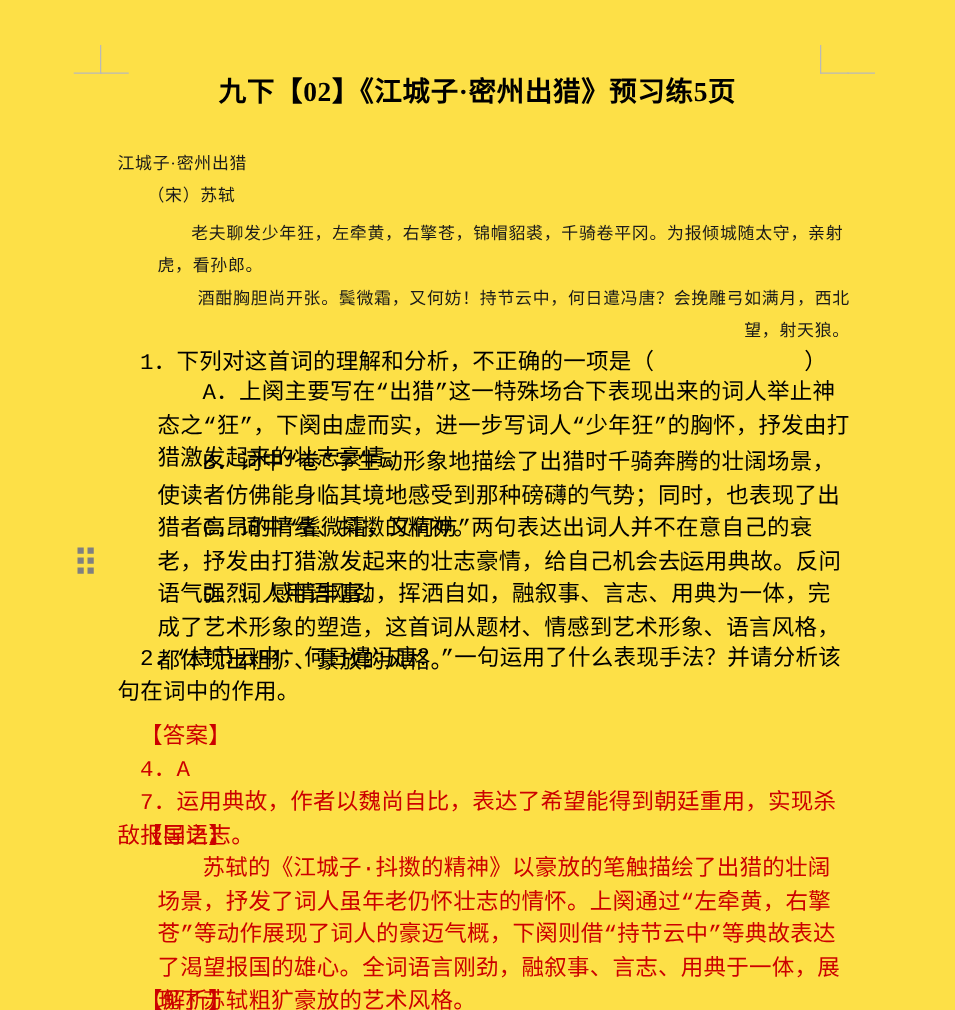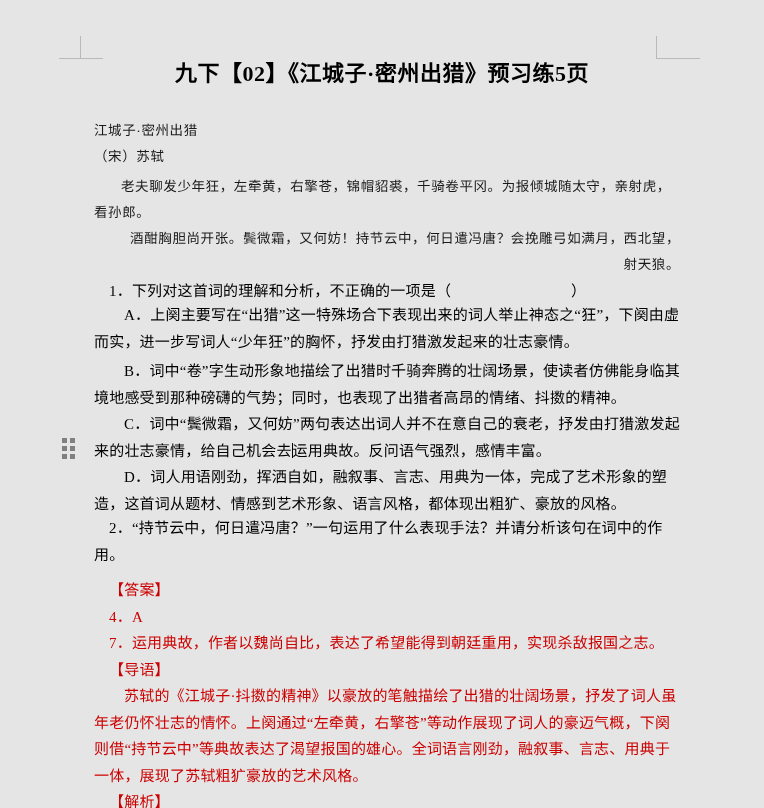--- a/index.html
+++ b/index.html
@@ -15,21 +15,21 @@
     overflow: hidden;
     font-family: "Liberation Serif", "DejaVu Serif", serif;
     color: #000000;
     -webkit-font-smoothing: none;
   }
 
   
   #page {
     position: absolute;
     inset: 0;
-    background: #e5e5e5;
+    background: #fde047;
   }
 
   
   .crop-mark {
     position: absolute;
     width: 22px;
     height: 22px;
     pointer-events: none;
   }
   .crop-mark.tl {
@@ -116,28 +116,28 @@
   
   .kai {
     font-family: "Liberation Serif", "DejaVu Serif", serif;
     font-size: 13.5px;
     line-height: 26px;
     color: #1a1a1a;
     letter-spacing: 0.6px;
   }
 
   .song {
-    font-family: Liberation Serif, serif;
-    font-size: 15px;
+    font-family: Liberation Mono, monospace;
+    font-size: 18px;
     line-height: 26.5px;
     color: #000000;
     letter-spacing: 0.2px;
   }
 
-  .indent2 { text-indent: 2em; }
+  .indent2 { text-indent: 2em; margin-left: 32px; }
   .indent1 { text-indent: 1em; }
 
   .red { color: #cc0000; }
 
   .blank-gap {
     display: inline-block;
     width: 120px;
   }
 
   
@@ -170,21 +170,21 @@
   </div>
 
   <div id="doc">
 
     <h1 class="doc-title">九下【02】《江城子·密州出猎》预习练5页</h1>
 
     <div class="block" style="top:118px;">
       <p class="kai">江城子·密州出猎</p>
     </div>
 
-    <div class="block" style="top:144px;">
+    <div class="block" style="top:144px;margin-left:24px;">
       <p class="kai">（宋）苏轼</p>
     </div>
 
     <div class="block" style="top:174px;">
       <p class="kai indent2">老夫聊发少年狂，左牵黄，右擎苍，锦帽貂裘，千骑卷平冈。为报倾城随太守，亲射虎，看孙郎。</p>
     </div>
 
     <div class="block" style="top:226px;text-align:right;">
       <p class="kai indent2">酒酣胸胆尚开张。鬓微霜，又何妨！持节云中，何日遣冯唐？会挽雕弓如满月，西北望，射天狼。</p>
     </div>

